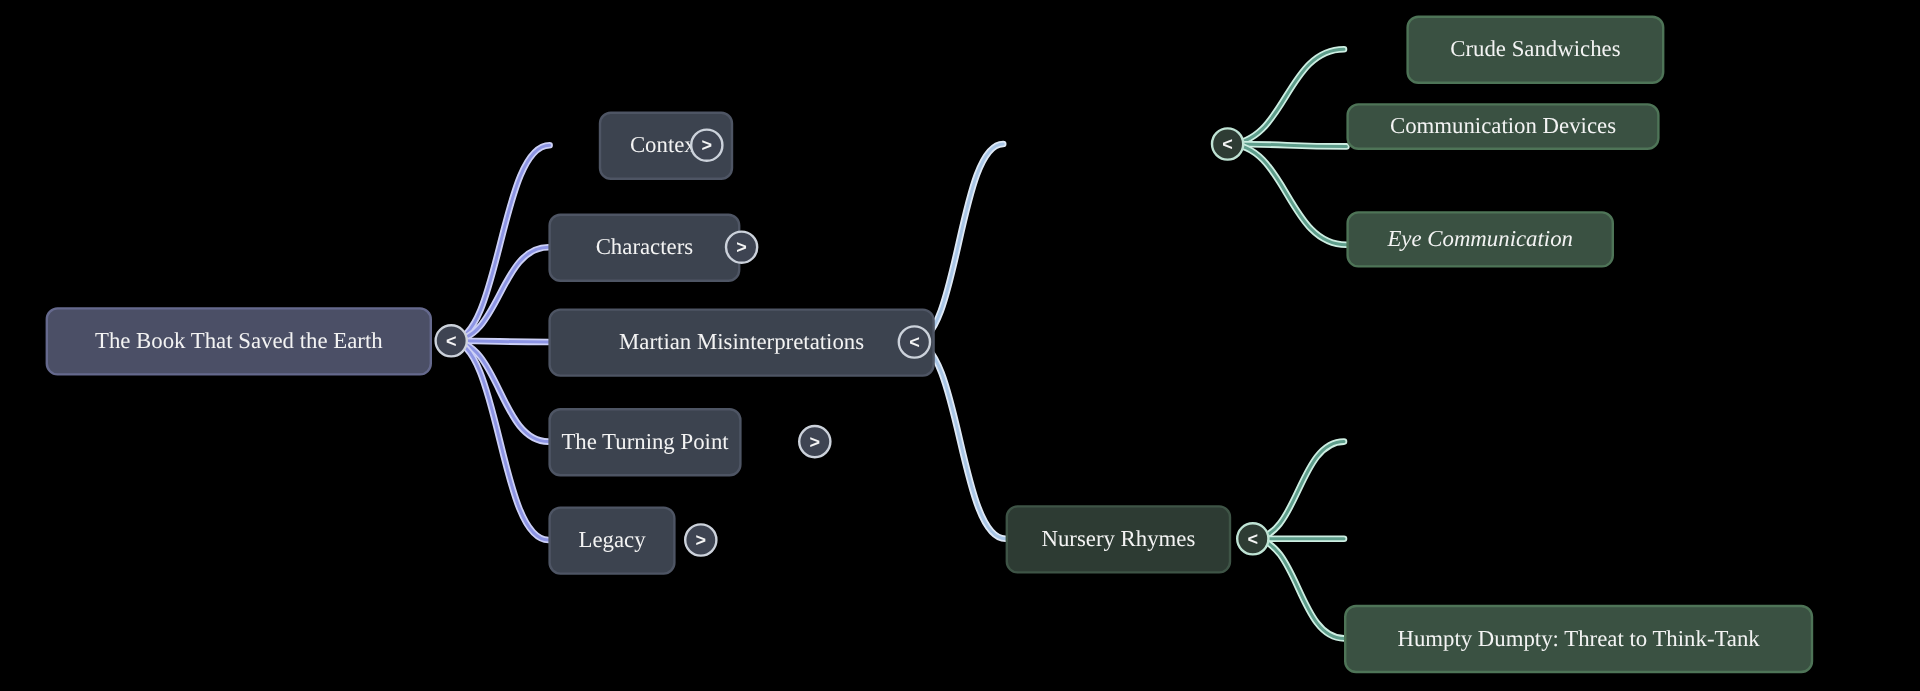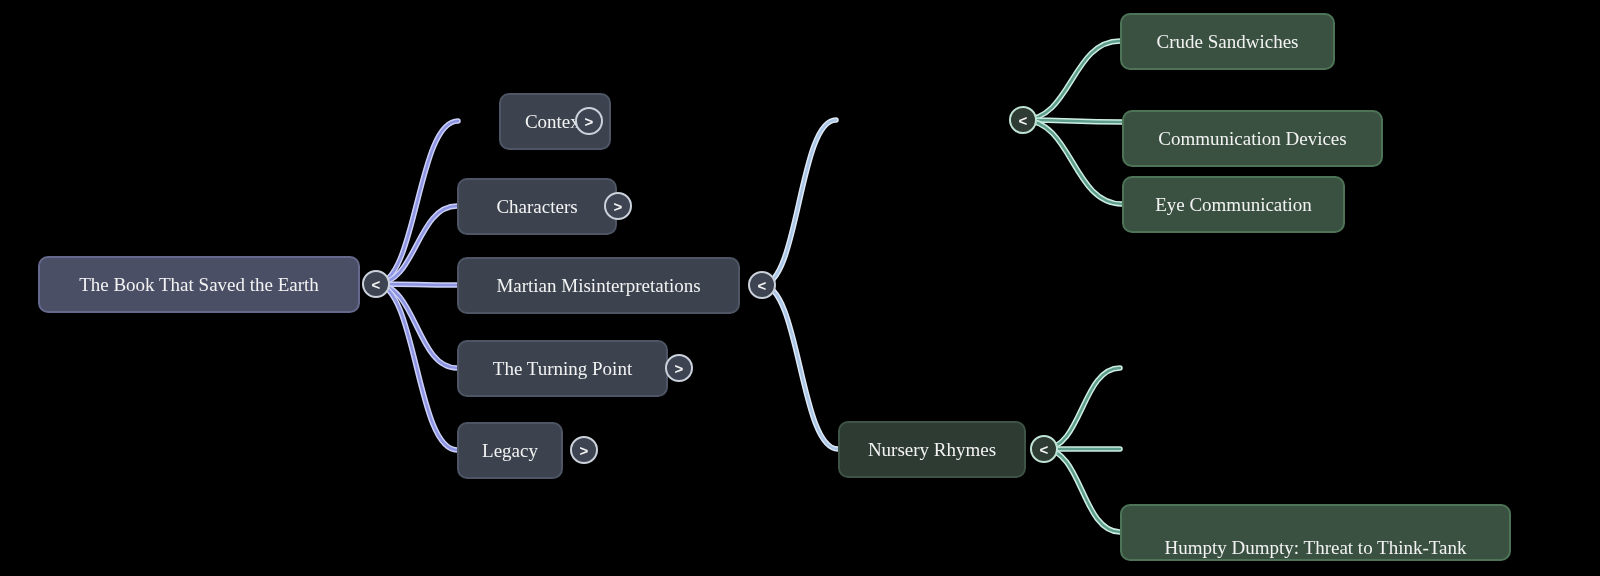--- a/index.html
+++ b/index.html
@@ -78,42 +78,42 @@
     </div>
     <div class="btn btn-slate" style="left: 362px; top: 270px;">&lt;</div>
     <div class="node style-slate" style="left: 458px; top: 93px; width: 112px; height: 57px; margin-left: 41px;">
       <span class="lbl">Context</span>
     </div>
     <div class="btn btn-slate" style="left: 575px; top: 107px;">&gt;</div>
     <div class="node style-slate" style="left: 457px; top: 178px; width: 160px; height: 57px; align-items: center;">
       <span class="lbl">Characters</span>
     </div>
     <div class="btn btn-slate" style="left: 604px; top: 192px;">&gt;</div>
-    <div class="node style-slate" style="left: 457px; top: 257px; width: 283px; height: 57px;">
+    <div class="node style-slate" style="left: 457px; top: 257px; width: 322px; height: 57px;">
       <span class="lbl">Martian Misinterpretations</span>
     </div>
     <div class="btn btn-slate" style="left: 748px; top: 271px;">&lt;</div>
-    <div class="node style-slate" style="left: 457px; top: 340px; width: 211px; height: 57px;">
+    <div class="node style-slate" style="left: 457px; top: 340px; width: 161px; height: 57px;">
       <span class="lbl">The Turning Point</span>
     </div>
     <div class="btn btn-slate" style="left: 665px; top: 354px;">&gt;</div>
     <div class="node style-slate" style="left: 457px; top: 422px; width: 106px; height: 57px;">
       <span class="lbl">Legacy</span>
     </div>
     <div class="btn btn-slate" style="left: 570px; top: 436px;">&gt;</div>
     <div class="btn btn-green" style="left: 1009px; top: 106px;">&lt;</div>
     <div class="node style-green-dark" style="left: 838px; top: 421px; width: 188px; height: 57px;">
       <span class="lbl">Nursery Rhymes</span>
     </div>
     <div class="btn btn-green" style="left: 1030px; top: 435px;">&lt;</div>
-    <div class="node style-leaf" style="left: 1120px; top: 13px; width: 215px; height: 57px; align-items: center;">
+    <div class="node style-leaf" style="left: 1172px; top: 13px; width: 215px; height: 57px; align-items: center;">
       <span class="lbl">Crude Sandwiches</span>
     </div>
-    <div class="node style-leaf" style="left: 1122px; top: 110px; width: 261px; height: 57px; align-items: center;">
+    <div class="node style-leaf" style="left: 1122px; top: 86px; width: 261px; height: 39px; align-items: center;">
       <span class="lbl">Communication Devices</span>
     </div>
-    <div class="node style-leaf" style="left: 1122px; top: 176px; width: 223px; height: 57px;">
+    <div class="node style-leaf" style="left: 1122px; top: 176px; width: 223px; height: 47px; font-style: italic;">
       <span class="lbl">Eye Communication</span>
     </div>
-    <div class="node style-leaf" style="left: 1120px; top: 504px; width: 391px; height: 57px; align-items: flex-end;">
+    <div class="node style-leaf" style="left: 1120px; top: 504px; width: 391px; height: 57px;">
       <span class="lbl">Humpty Dumpty: Threat to Think-Tank</span>
     </div>
   </div>
 
 </body></html>

